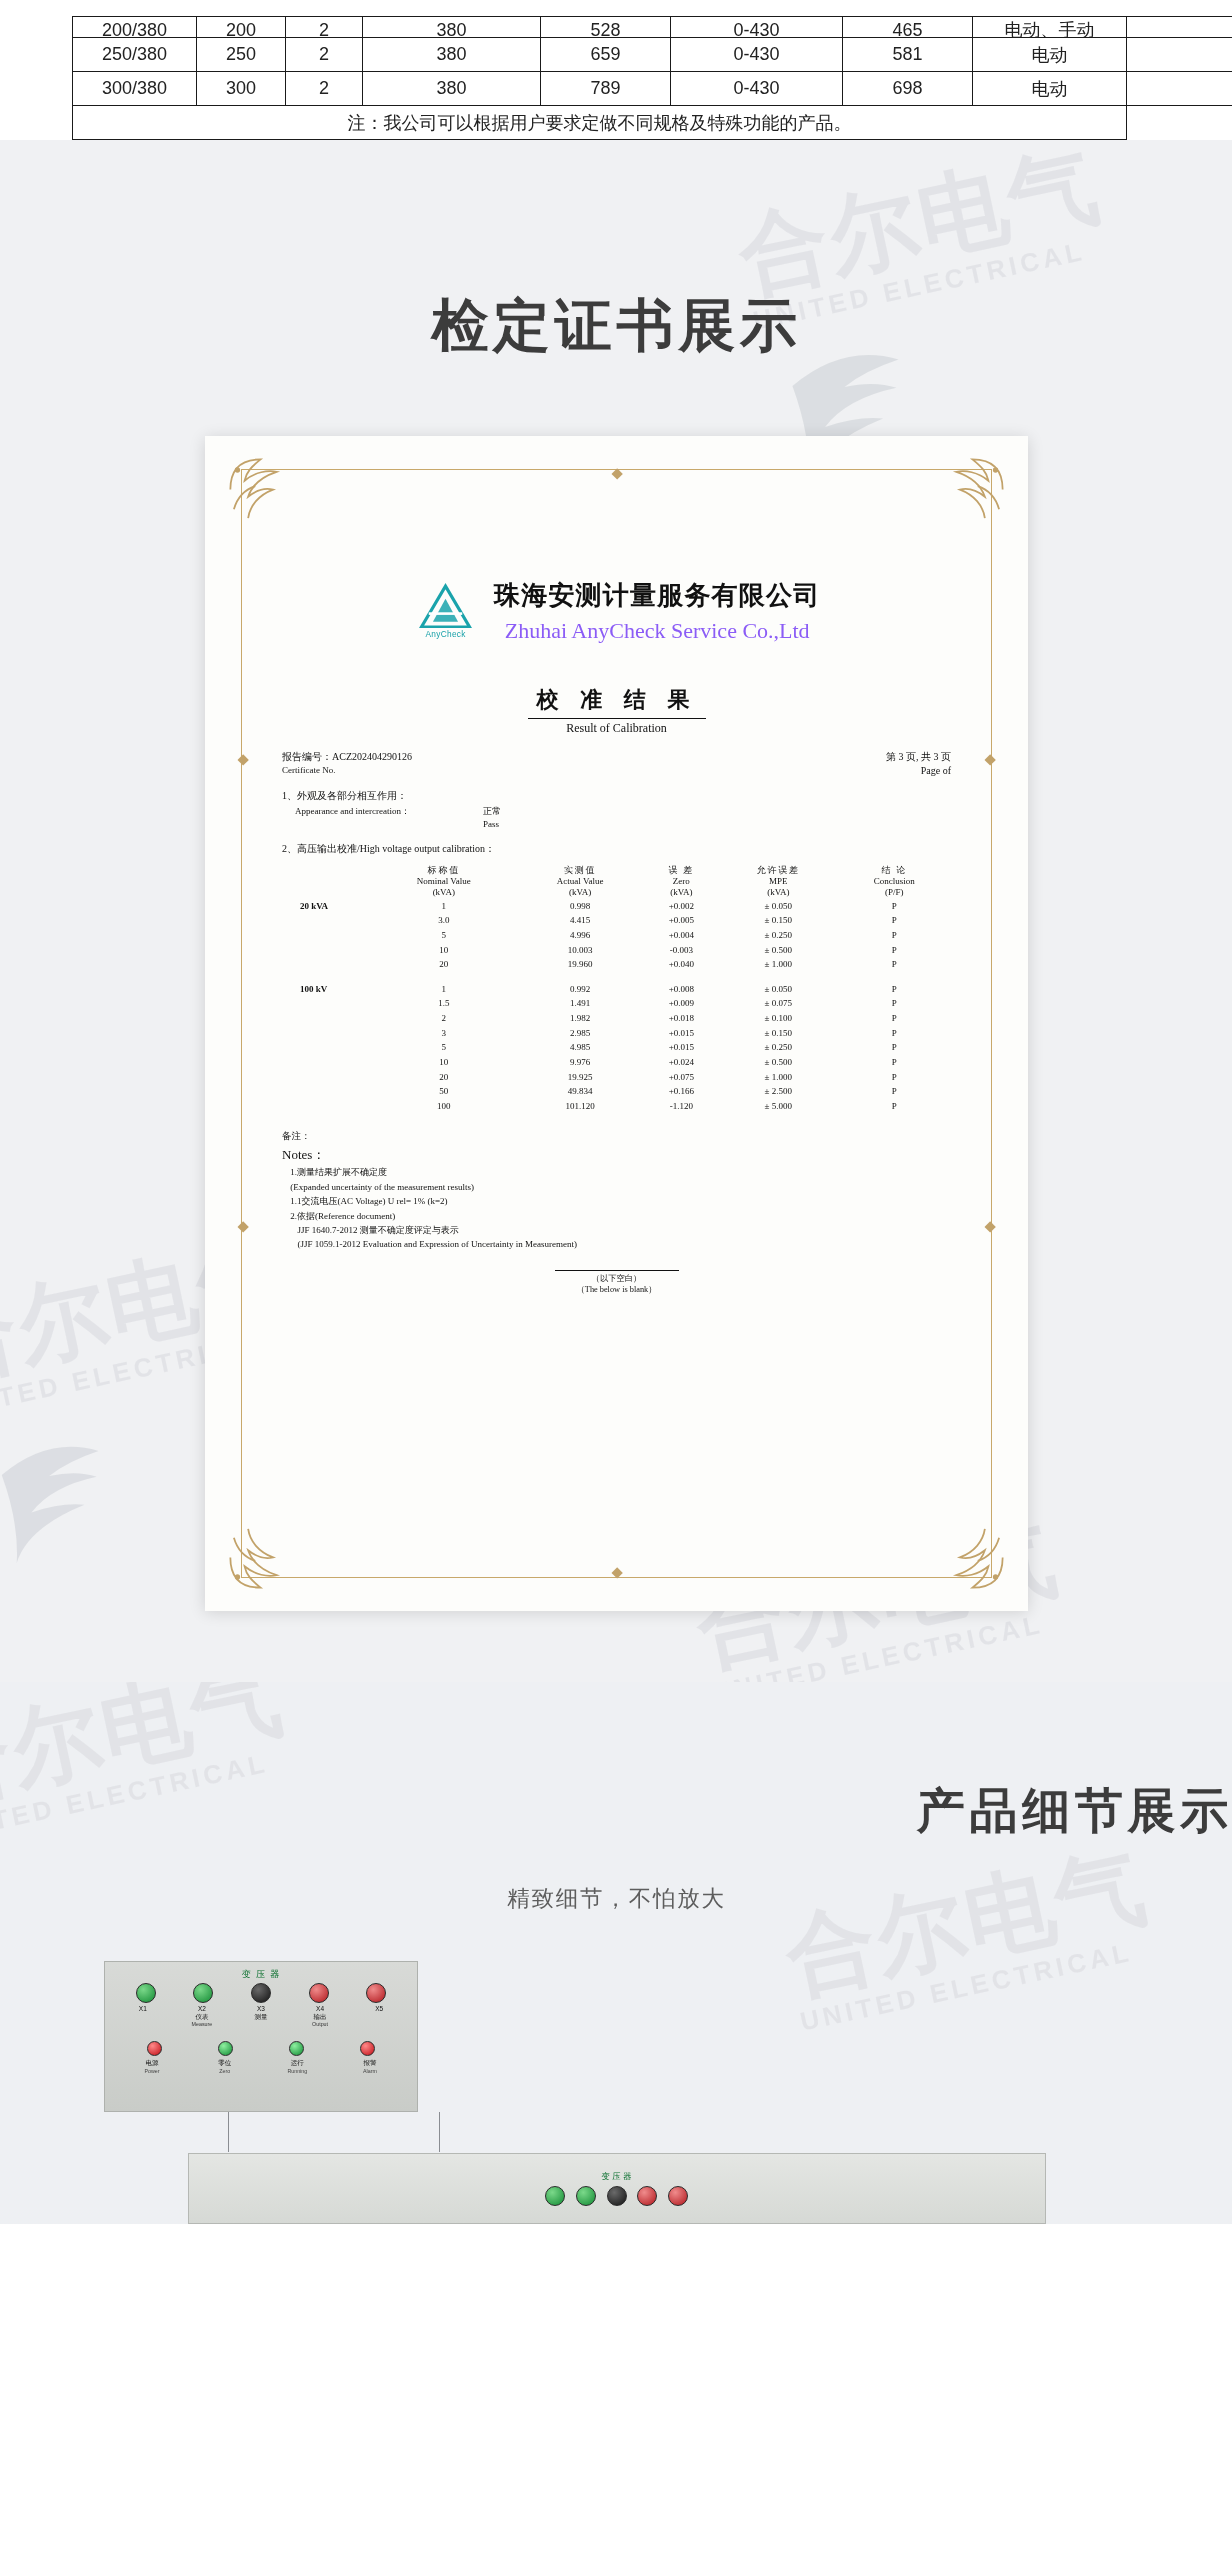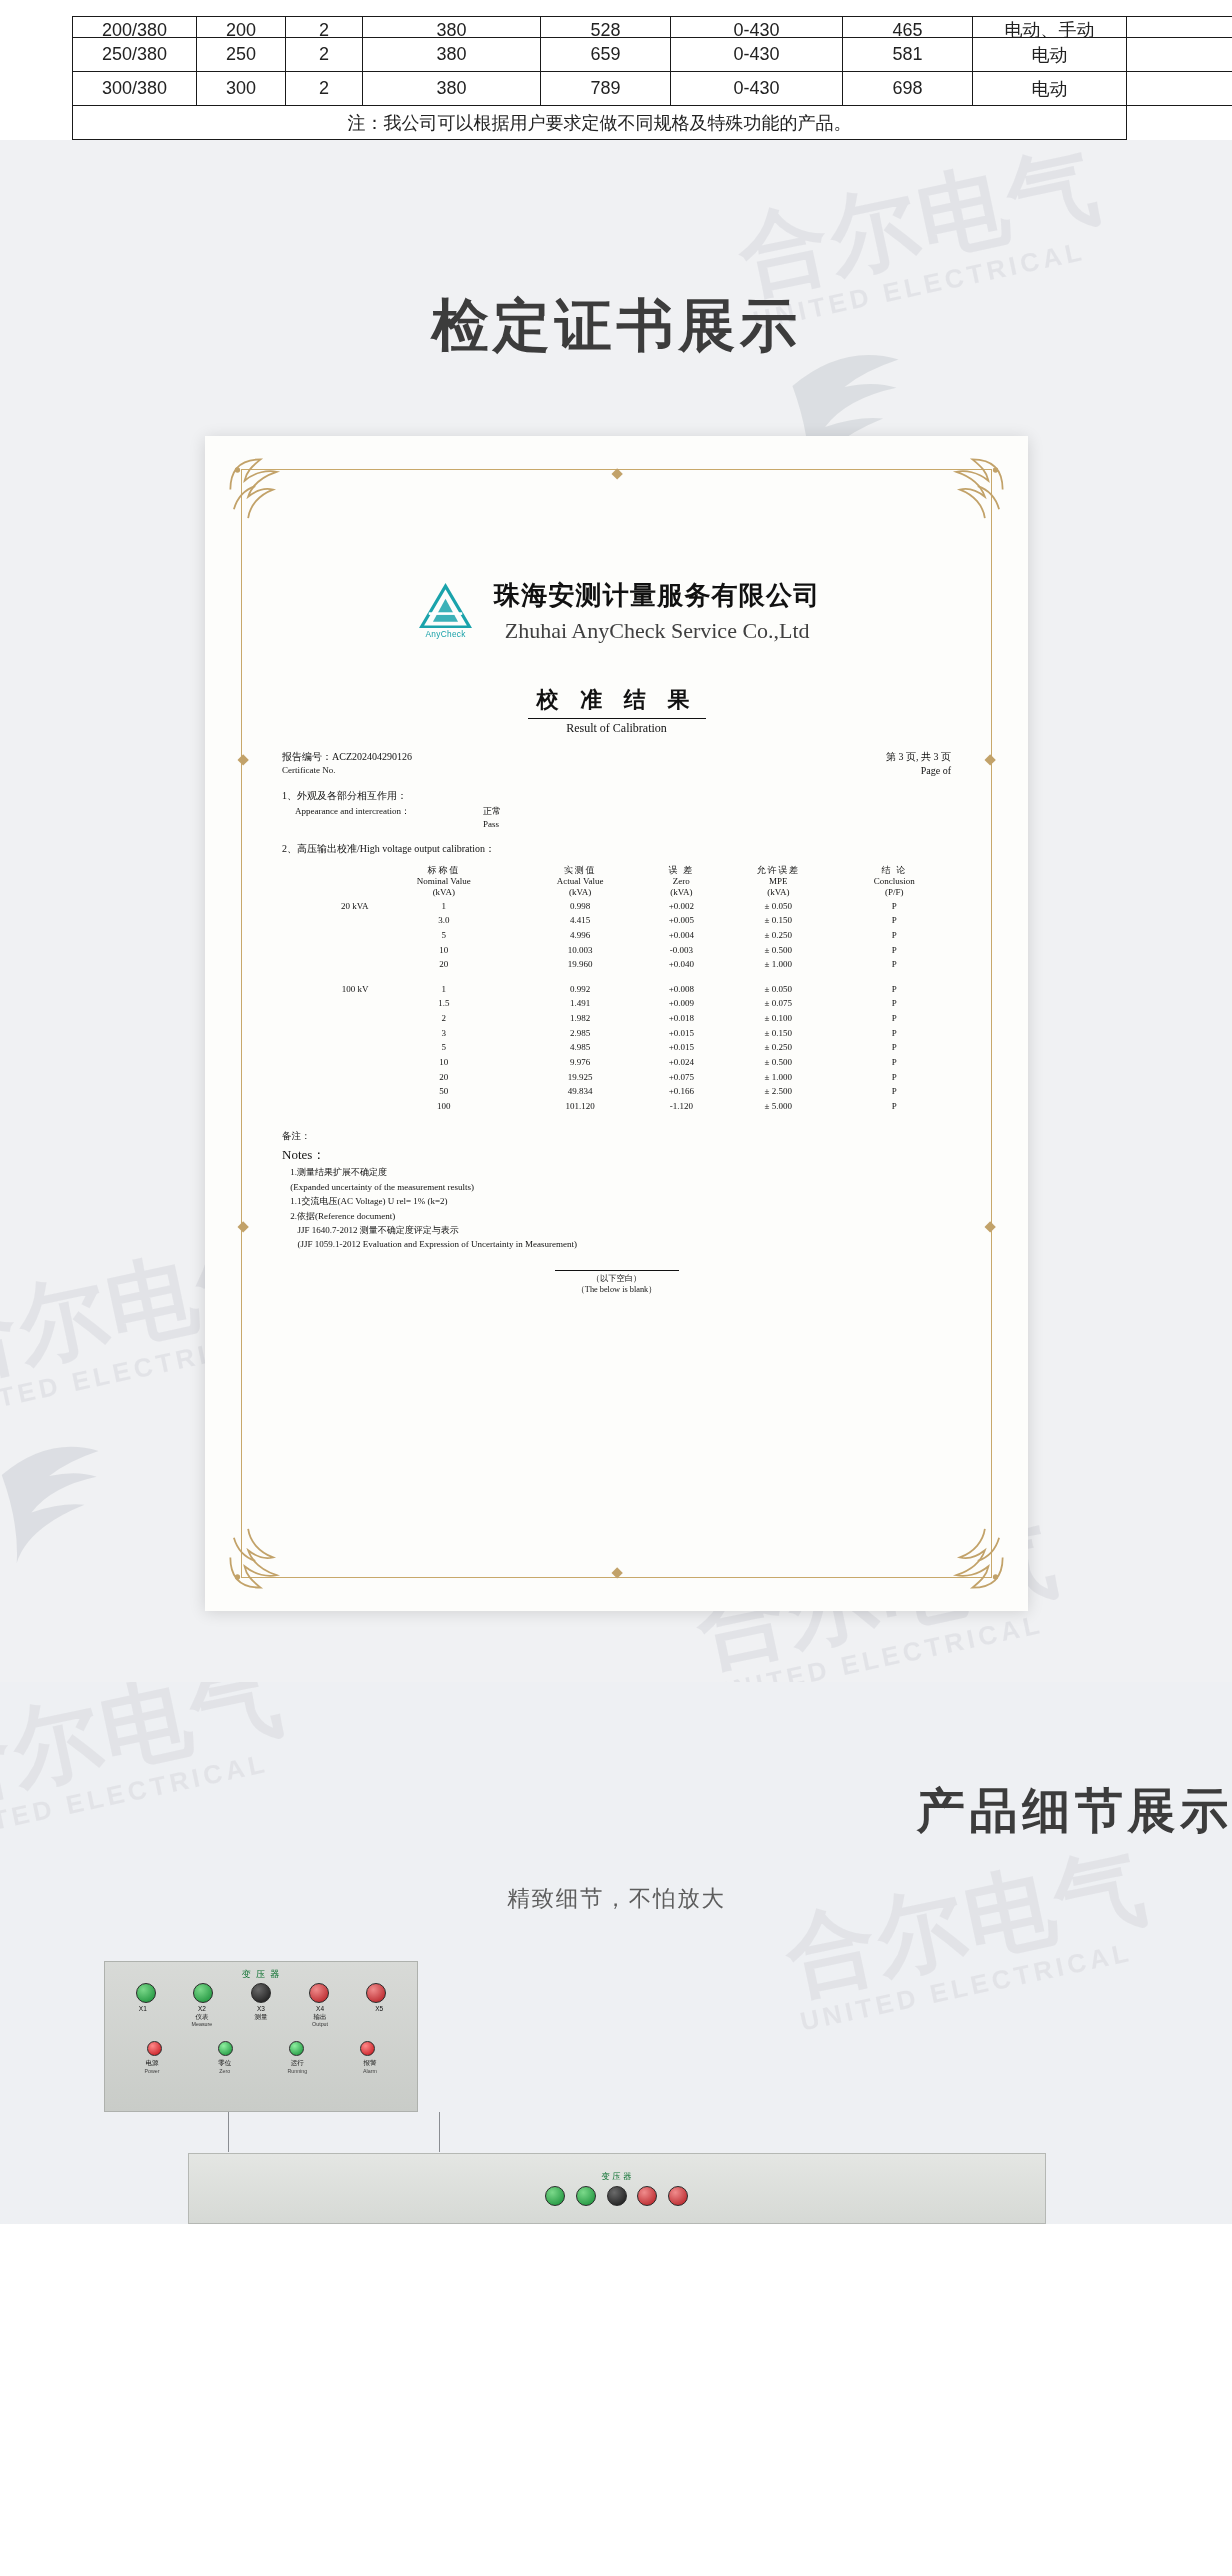--- a/index.html
+++ b/index.html
@@ -178,21 +178,21 @@
   }
   .cert-company-cn {
     font-size: 26px;
     font-weight: 700;
     color: #111;
     letter-spacing: 1.2px;
     font-family: "DejaVu Sans", sans-serif;
   }
   .cert-company-en {
     font-size: 22px;
-    color: #404040;
+    color: #8b5cf6;
     margin-top: 4.7px;
     font-family: "Liberation Serif", serif;
   }
   .cert-section-title {
     text-align: center;
     margin-top: 41px;
   }
   .cert-section-title .cn {
     font-size: 22px;
     font-weight: 700;
@@ -258,23 +258,24 @@
   table.cal th .cn { display: block; letter-spacing: 1.8px; }
   table.cal th .en { display: block; }
   table.cal th .unit { display: block; }
   table.cal td {
     text-align: center;
     padding: 0.6px 2.4px;
     line-height: 1.5;
     white-space: nowrap;
   }
   table.cal td.grp {
-    text-align: right;
+    text-align: left;
     width: 89px;
     padding-left: 18px;
+    font-weight: bold;
   }
   .cal-gap td { height: 9.5px; }
 
   .notes {
     margin-top: 15.4px;
     font-family: "Liberation Serif", serif;
     font-size: 9px;
     line-height: 1.6;
     color: #111;
   }

